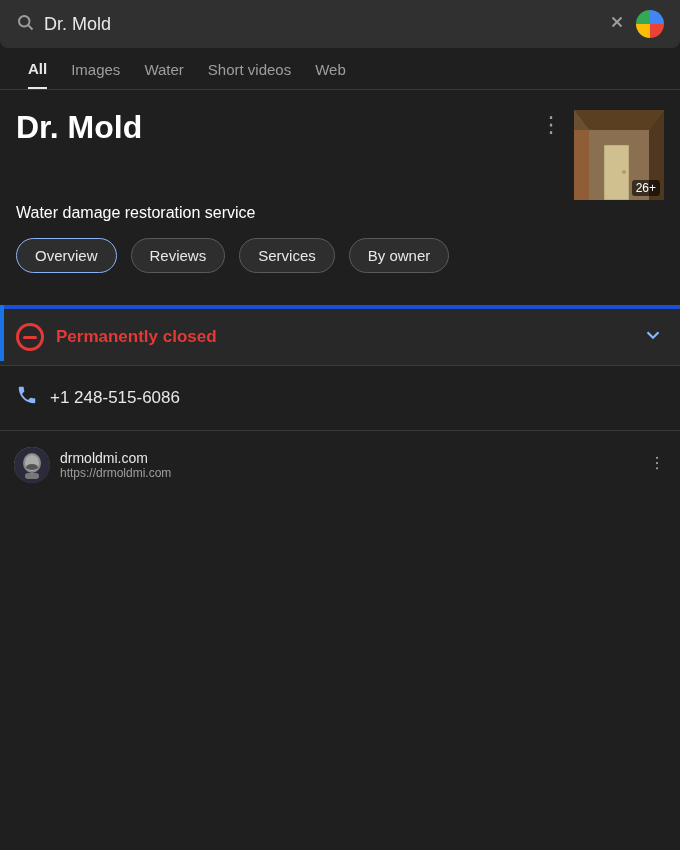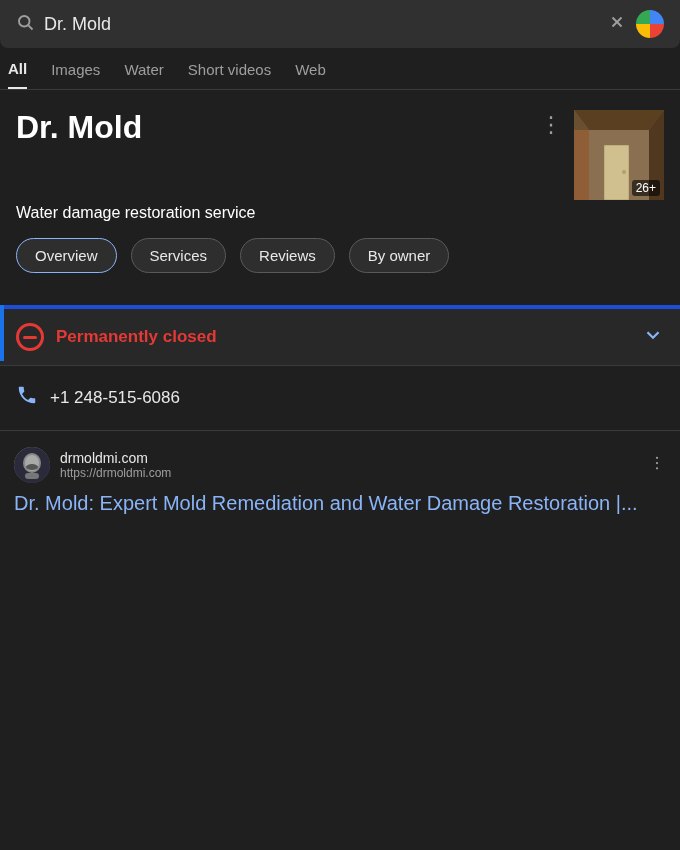--- a/index.html
+++ b/index.html
@@ -39,21 +39,21 @@
       width: 28px;
       height: 28px;
       border-radius: 50%;
       background: conic-gradient(#4285F4 0deg 90deg, #EA4335 90deg 180deg, #FBBC05 180deg 270deg, #34A853 270deg 360deg);
     }
 
     
     .nav-tabs {
       display: flex;
       align-items: center;
-      padding: 12px 8px 0;
+      padding: 12px 28px 0;
       gap: 24px;
       border-bottom: 1px solid #3a3a3a;
     }
     .nav-tab {
       font-size: 15px;
       color: #9e9e9e;
       padding-bottom: 10px;
       cursor: pointer;
       white-space: nowrap;
     }
@@ -335,22 +335,22 @@
           </svg>
         </div>
         <span class="thumbnail-badge">26+</span>
       </div>
     </div>
   </div>
   <p class="business-subtitle">Water damage restoration service</p>
 
   <div class="pills-row">
     <button class="pill active">Overview</button>
+    <button class="pill">Reviews</button>
     <button class="pill">Services</button>
-    <button class="pill">Reviews</button>
     <button class="pill">By owner</button>
   </div>
 </div>
 
 <div class="status-row-wrap">
   <div class="blue-left-bar"></div>
   <div class="status-row">
     <div class="status-left">
       <div class="no-entry-icon">
         <div class="no-entry-bar"></div>
@@ -398,14 +398,13 @@
       </div>
     </div>
     <span class="result-three-dots">
       <svg width="18" height="18" viewBox="0 0 24 24" fill="#9e9e9e">
         <circle cx="12" cy="5" r="1.5"></circle>
         <circle cx="12" cy="12" r="1.5"></circle>
         <circle cx="12" cy="19" r="1.5"></circle>
       </svg>
     </span>
   </div>
-  <div class="result-title">Dr. Mold: Expert Mold Remediation and Water Damage Restoration |...</div>
 </div>
 
 </body></html>

